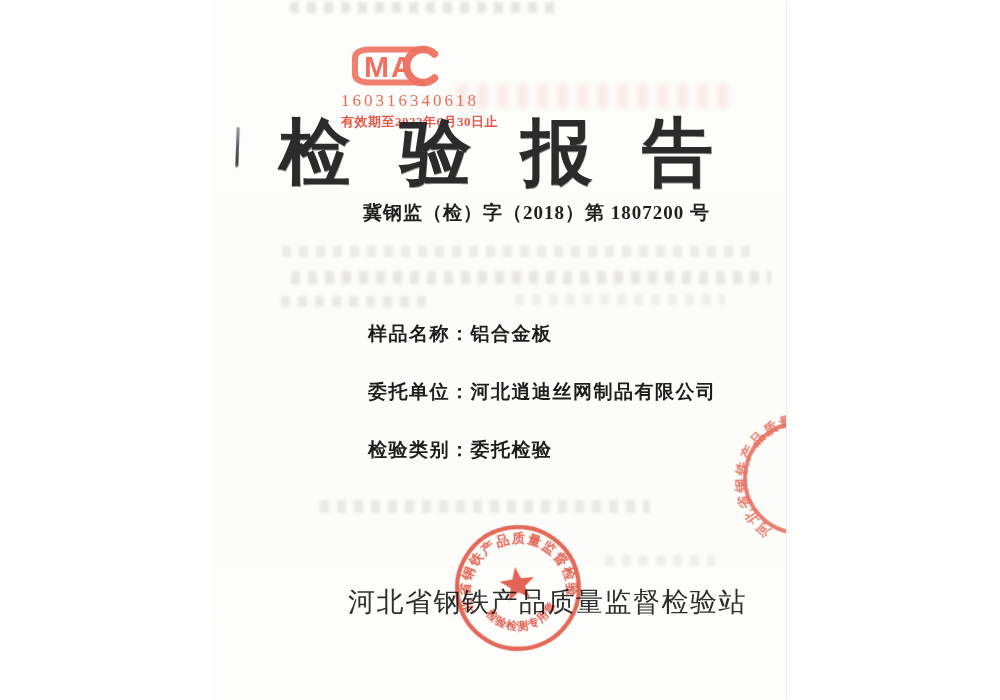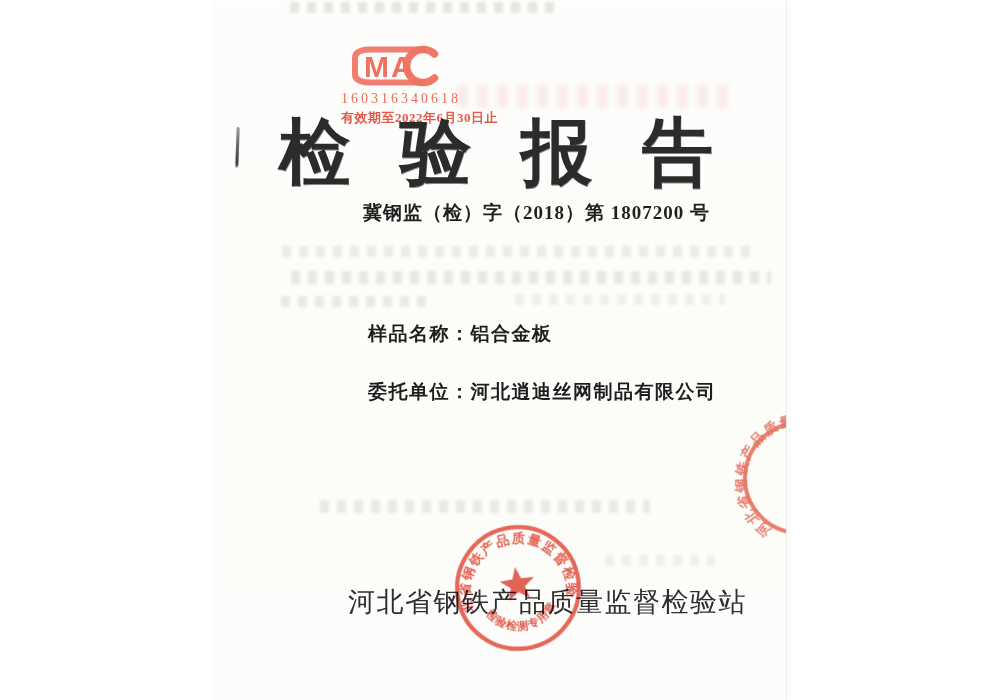--- a/index.html
+++ b/index.html
@@ -22,21 +22,21 @@
   .ghost.red { background: repeating-linear-gradient(90deg, rgba(236,123,110,0.35) 0 11px, transparent 11px 20px); }
 
   
   .clip-mark { position: absolute; left: 21px; top: 127px; width: 3px; height: 40px;
     background: linear-gradient(180deg, #9aa0a3 0%, #6a6f72 40%, #3c3f41 90%, #777 100%);
     border-radius: 2px; transform: rotate(2deg); box-shadow: 0 1px 1px rgba(0,0,0,.25); }
 
   
   .cma-wrap { position: absolute; left: 126px; top: 44px; width: 230px; color: #e96a57; }
   .cma-logo { display: block; margin-left: 10px; }
-  .cma-number { font-size: 14px; letter-spacing: 3px; color: #ea6d58; margin-top: 3px;
+  .cma-number { font-size: 17px; letter-spacing: 3px; color: #ea6d58; margin-top: 3px;
     font-family: "Liberation Serif", serif; }
   .cma-validity { font-size: 13px; font-weight: 700; color: #e4594a; letter-spacing: 0.5px; margin-top: 2px; }
 
   
   .title-row { position: absolute; left: 64px; top: 106px; display: flex; gap: 50px;
     color: #2b2b2b; font-size: 71px; font-weight: 600;
     text-shadow: 0.5px 0.5px 0 rgba(40,40,40,0.55); }
   .title-row span { display: inline-block; transform: scaleY(1.02); }
 
   .report-no { position: absolute; left: 148px; top: 200px; font-size: 19px; font-weight: 700;
@@ -93,20 +93,21 @@
       <span>检</span>
       <span>验</span>
       <span>报</span>
       <span>告</span>
     </div>
 
     <div class="report-no">冀钢监（检）字（2018）第 1807200 号</div>
 
     <div class="field f0"><span>样品名称：</span><span>铝合金板</span></div>
     <div class="field f1"><span>委托单位：</span><span>河北逍迪丝网制品有限公司</span></div>
+    <div class="field f2"><span>检验类别：</span><span>委托检验</span></div>
 
     <div class="issuer">河北省钢铁产品质量监督检验站</div>
 
     <svg class="seal" viewBox="0 0 120 120">
       <defs>
         <path id="ringPath" d="M 17,80 A 46,46 0 1 1 103,80" fill="none"></path>
         <path id="botPath" d="M 27,80 A 38,38 0 0 0 93,80" fill="none"></path>
       </defs>
       <circle cx="60" cy="60" r="57" fill="none" stroke="#e2503f" stroke-width="4" opacity="0.92"></circle>
       <polygon points="60,40 64.1,51.3 76.2,51.7 66.7,59.2 70,70.8 60,64 50,70.8 53.3,59.2 43.8,51.7 55.9,51.3" fill="#e2503f" opacity="0.95"></polygon>

